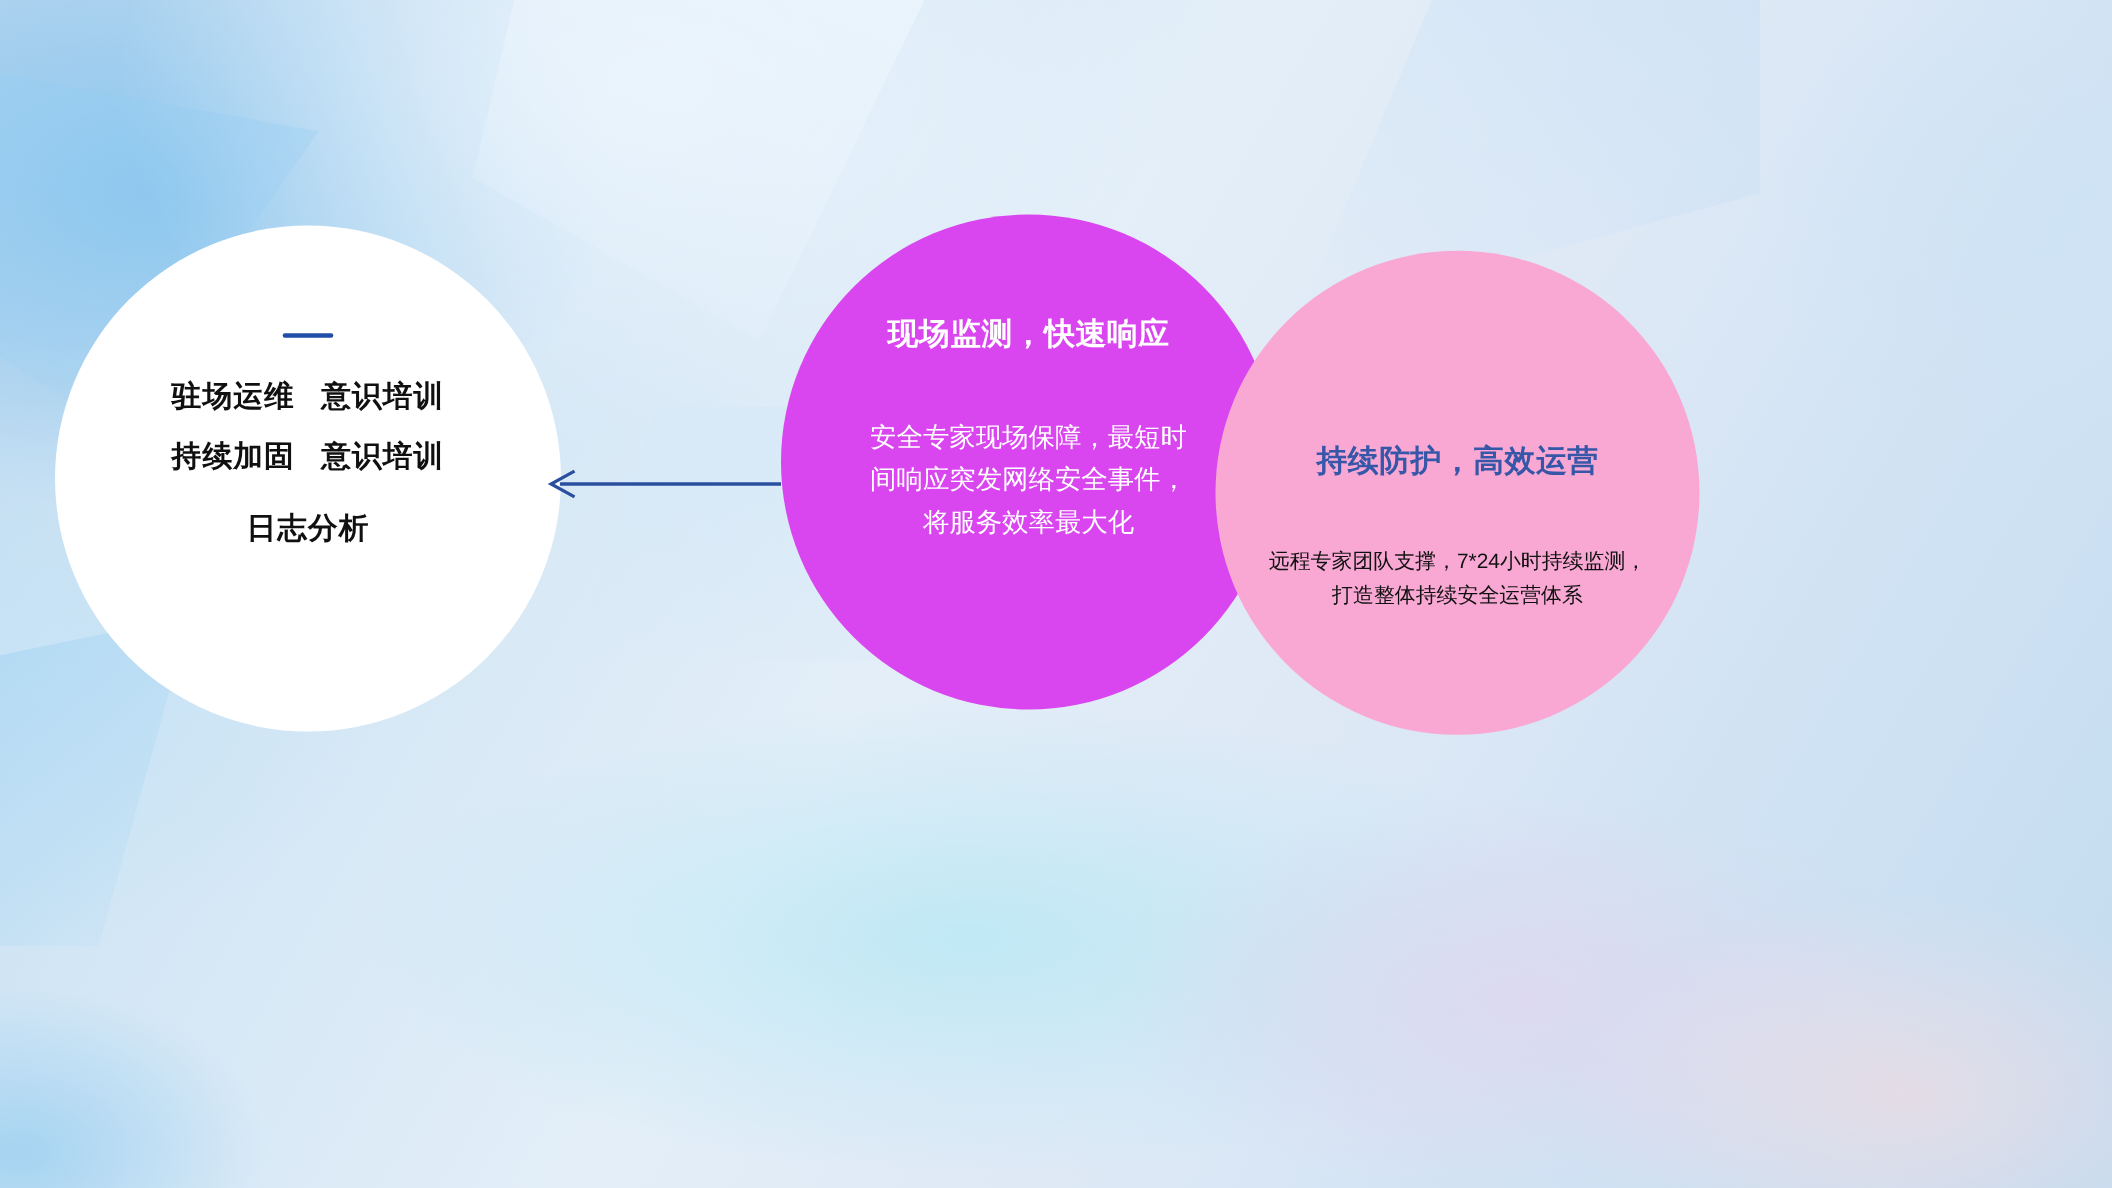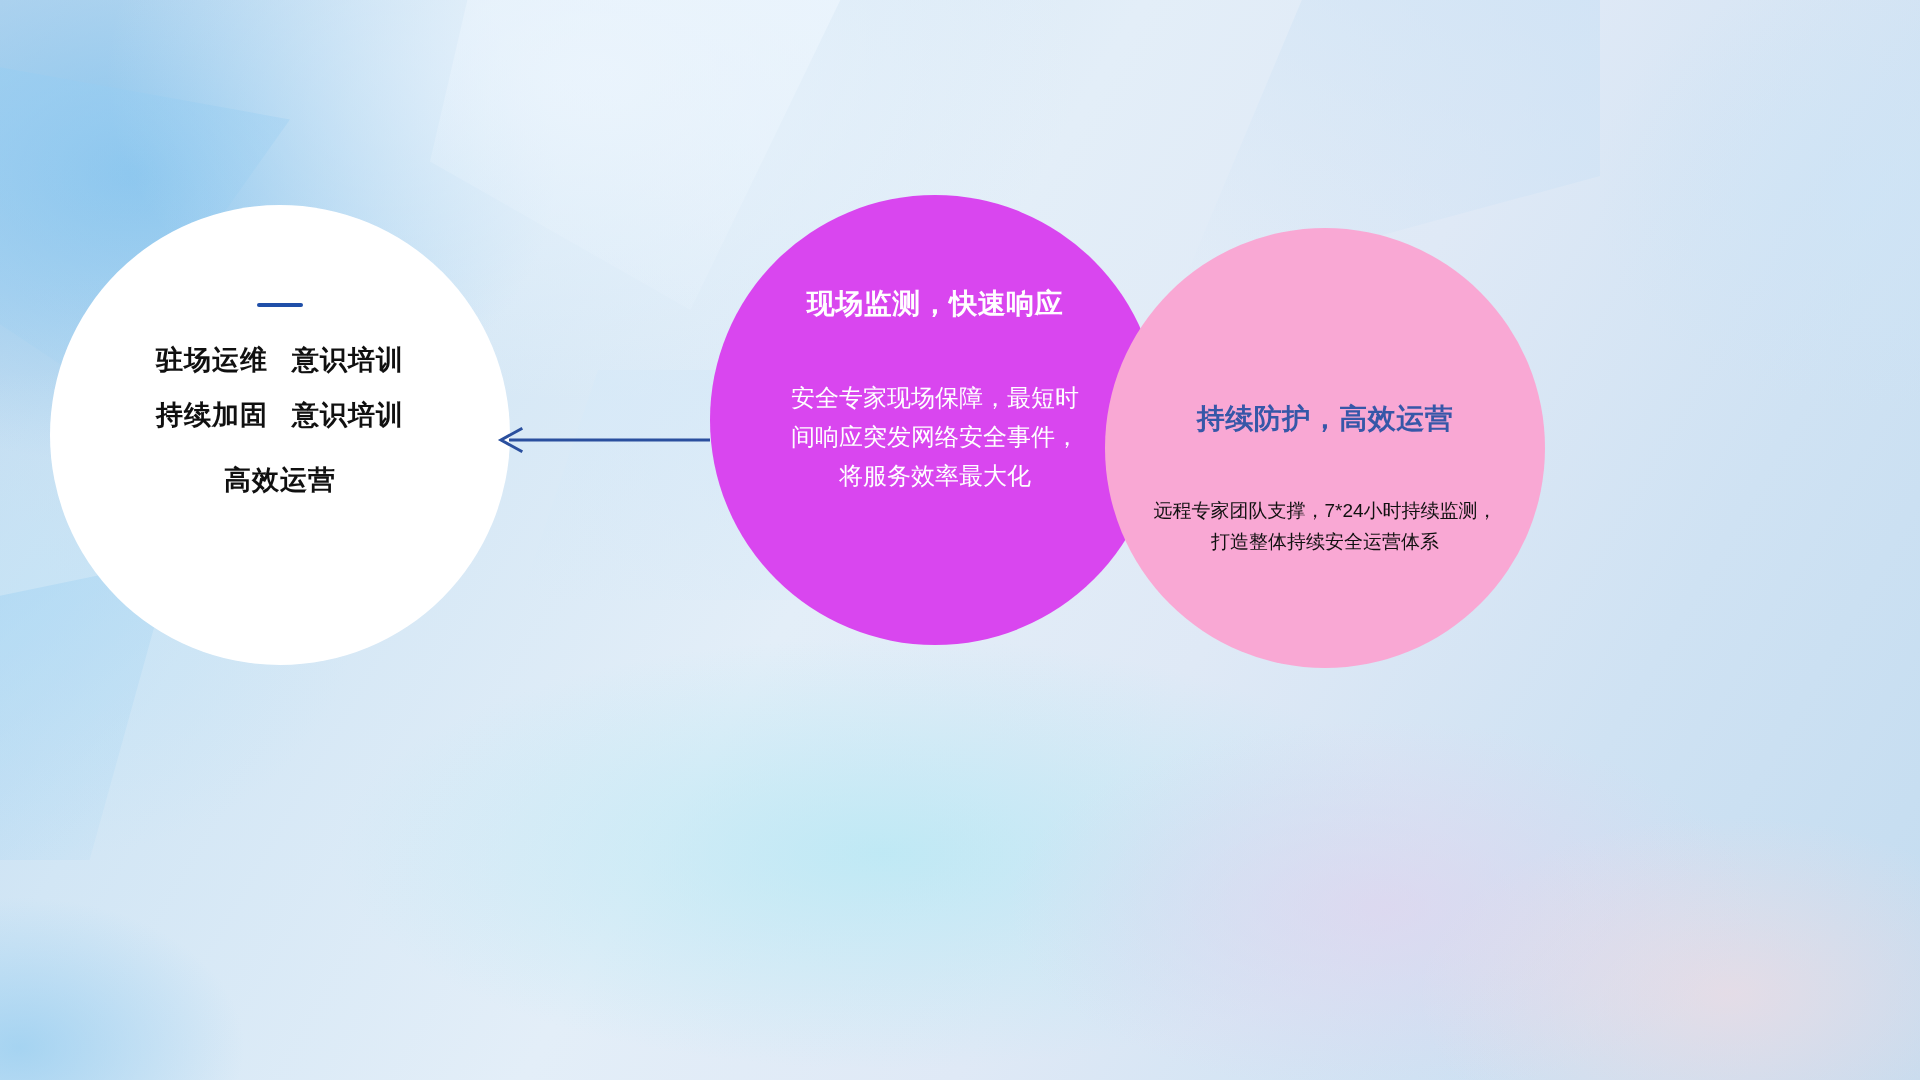--- a/index.html
+++ b/index.html
@@ -94,21 +94,21 @@
   <div class="circle" id="c-left">
     <div class="rule"></div>
     <div class="kw-row">
       <span>驻场运维</span>
       <span>意识培训</span>
     </div>
     <div class="kw-row">
       <span>持续加固</span>
       <span>意识培训</span>
     </div>
-    <div class="kw-single">高效运营</div>
+    <div class="kw-single">日志分析</div>
   </div>
 
   <svg id="arrow" viewBox="0 0 215 44">
     <line x1="215" y1="22" x2="14" y2="22" stroke="#2a4f9e" stroke-width="3"></line>
     <polyline points="26,11 6,22 26,33" fill="none" stroke="#2a4f9e" stroke-width="3" stroke-linecap="square"></polyline>
   </svg>
 
   <div class="circle" id="c-mid">
     <div class="title">现场监测，快速响应</div>
     <div class="body">安全专家现场保障，最短时间响应突发网络安全事件，将服务效率最大化</div>

